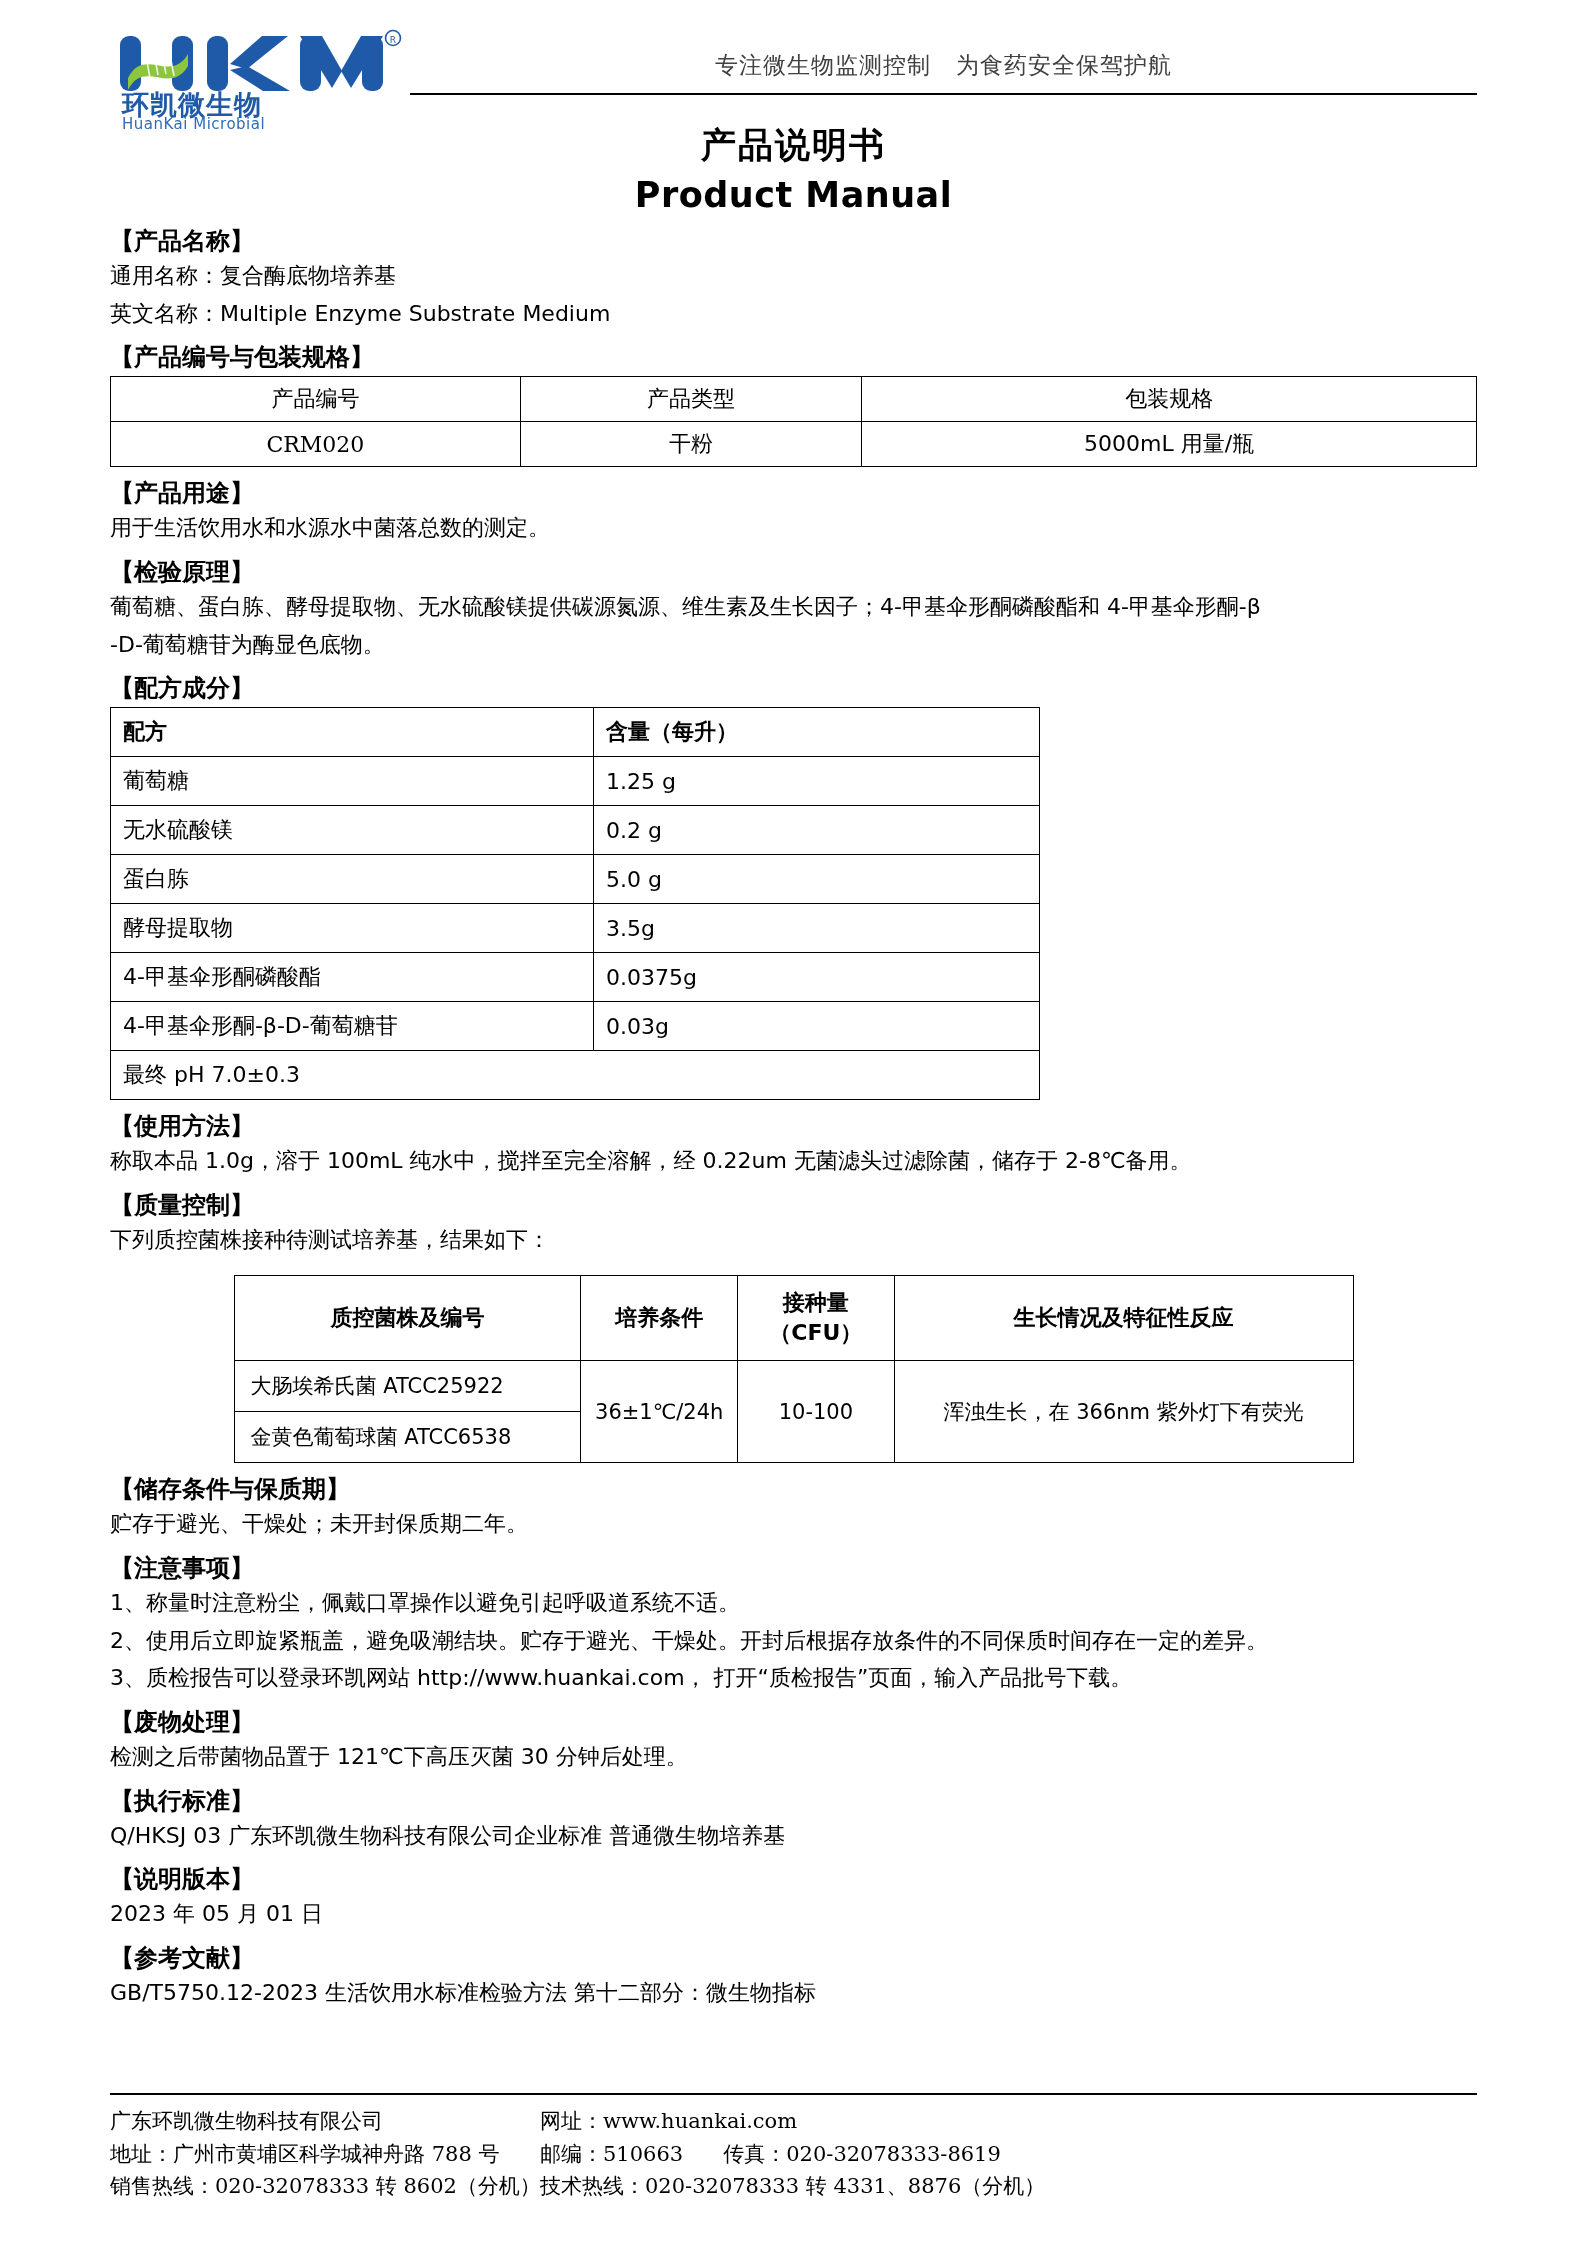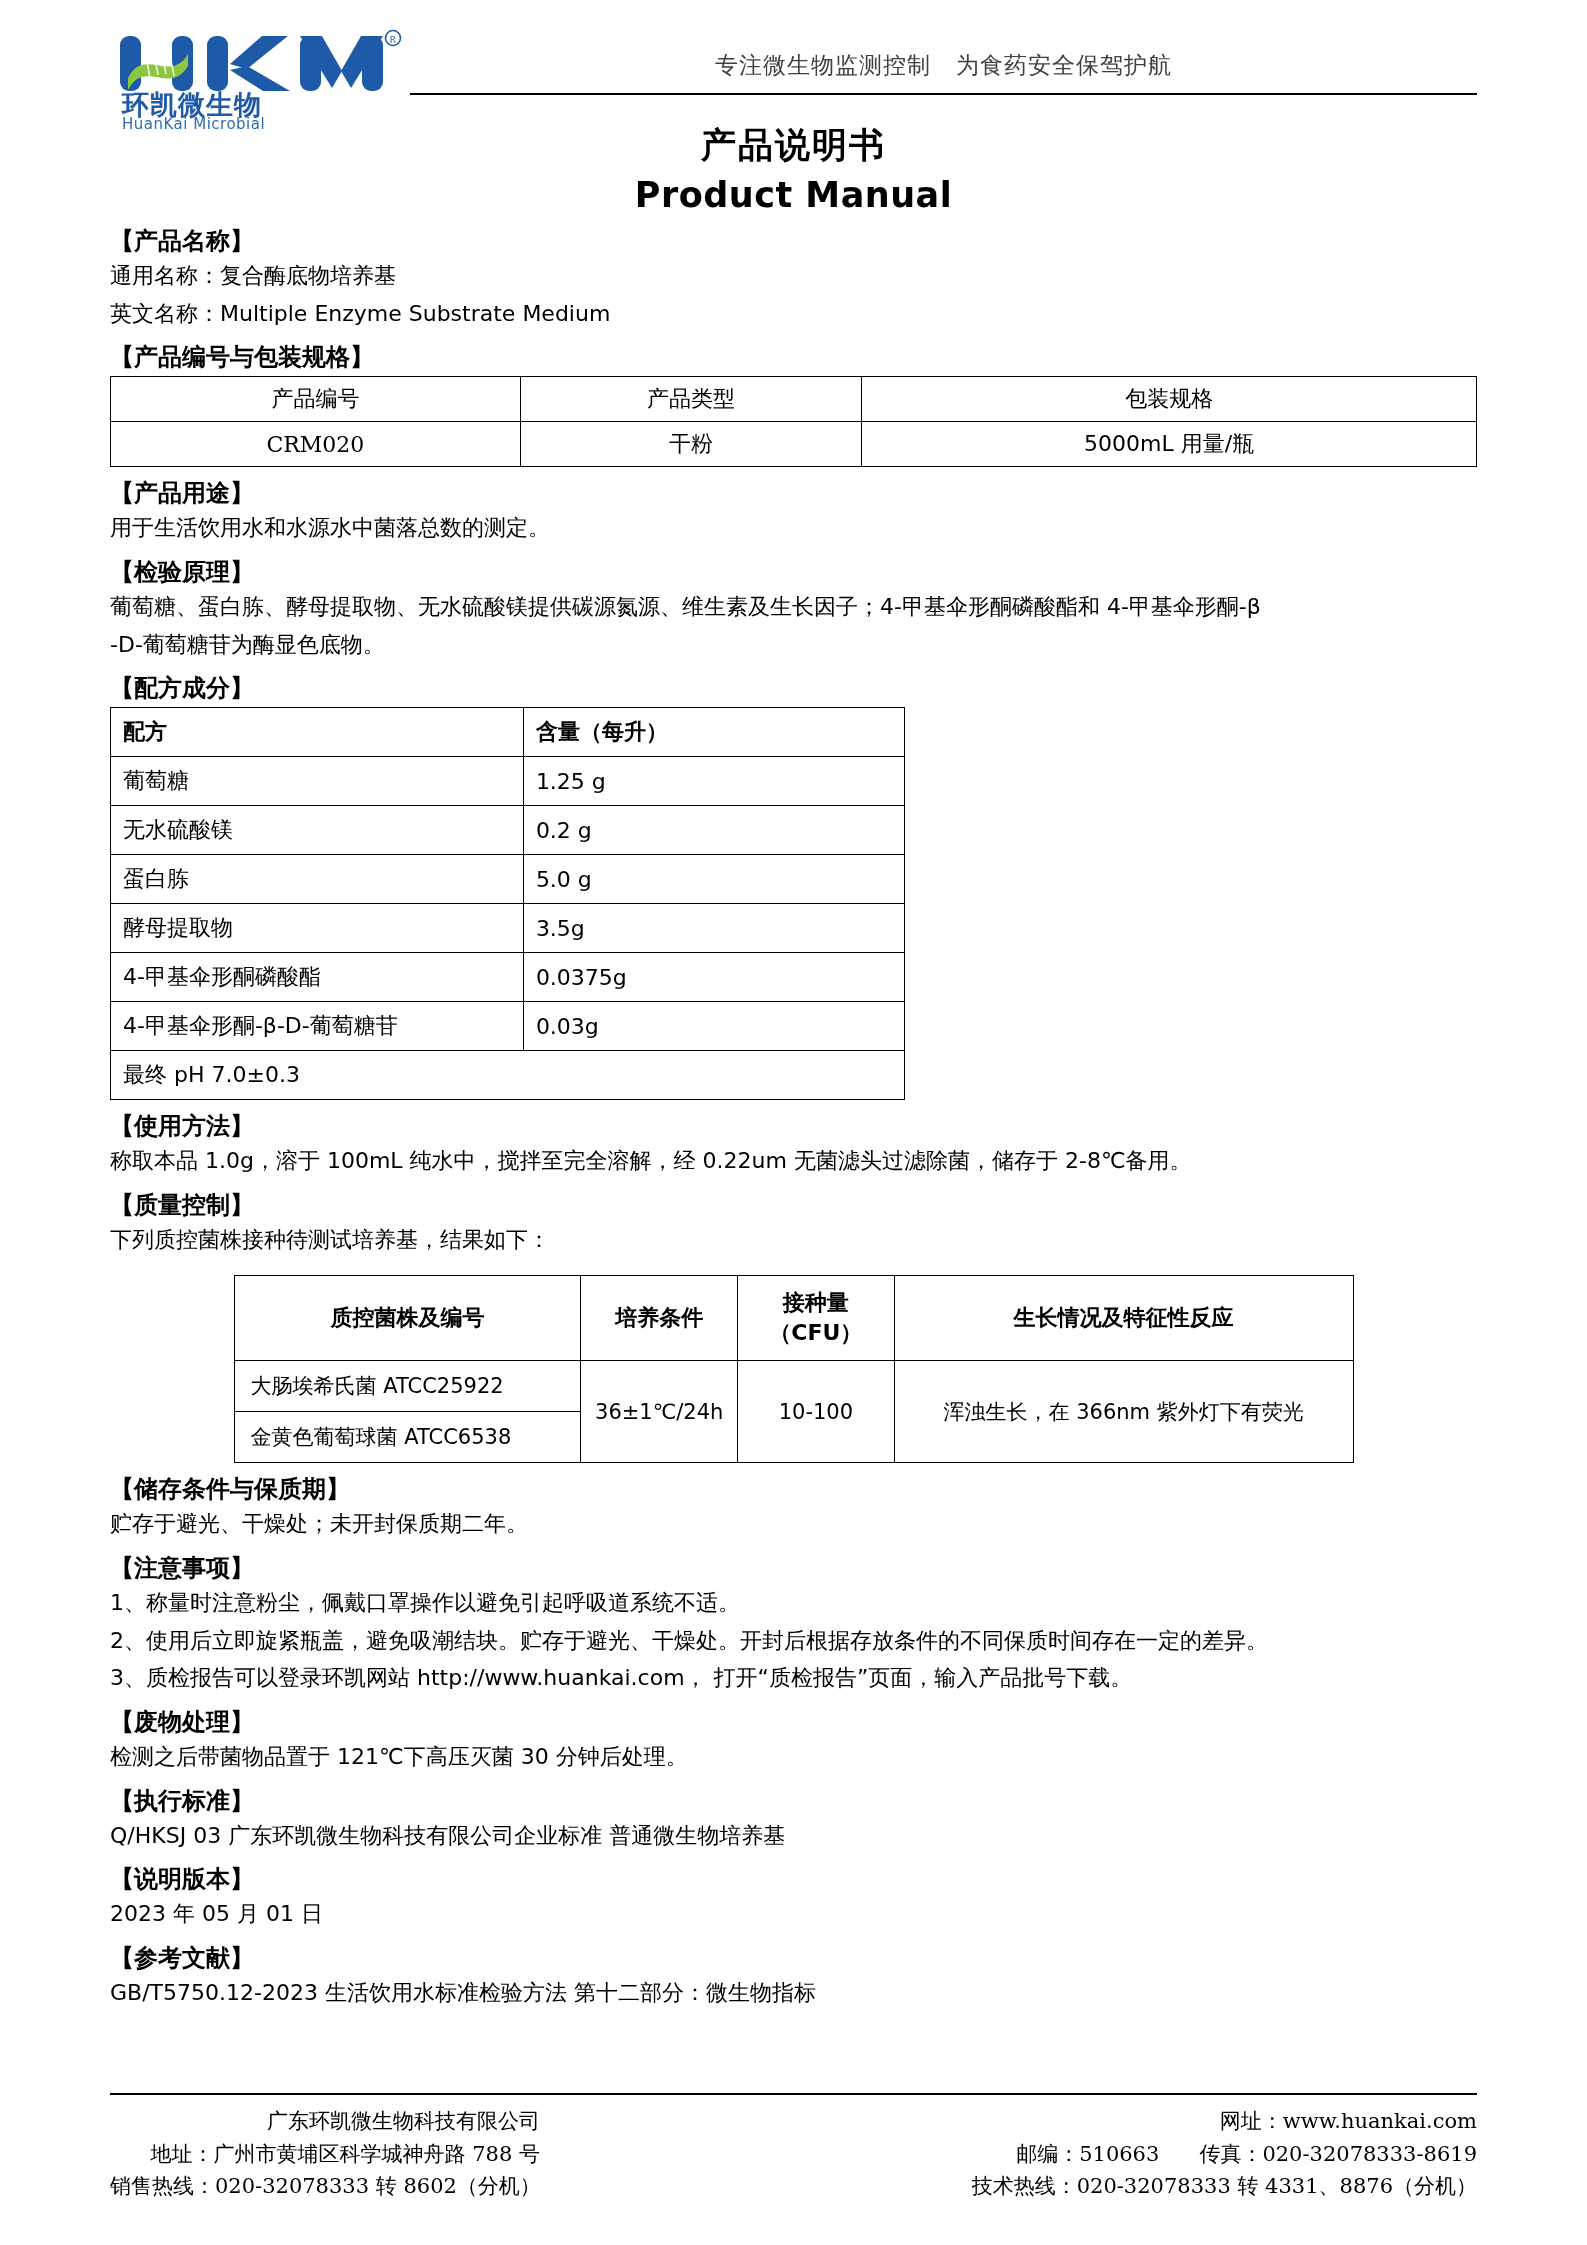--- a/index.html
+++ b/index.html
@@ -118,21 +118,21 @@
     padding: 7px 4px;
     font-size: 22px;
     font-family: "DejaVu Serif", "Liberation Serif", serif;
   }
   .tbl-prodno td.cjk {
     font-family: "DejaVu Sans", "Liberation Sans", sans-serif;
   }
 
   
   .tbl-formula {
-    width: 795px;
+    width: 930px;
     margin-top: 4px;
     table-layout: fixed;
   }
   .tbl-formula th {
     font-weight: bold;
     text-align: left;
     padding: 9px 12px;
     font-size: 22px;
   }
   .tbl-formula td {
@@ -177,21 +177,20 @@
   .footer-cols {
     display: flex;
   }
   .footer-col-left { width: 430px; flex: 0 0 430px; }
   .footer-col-right { flex: 1; }
   .footer-line {
     font-family: "DejaVu Serif", "Liberation Serif", serif;
     font-size: 21px;
     line-height: 1.55;
     white-space: pre;
-    text-align: right;
   }
 </style>
 </head>
 <body>
 
 <div class="page">
 
   <div class="header">
 
     <div class="logo-block">

